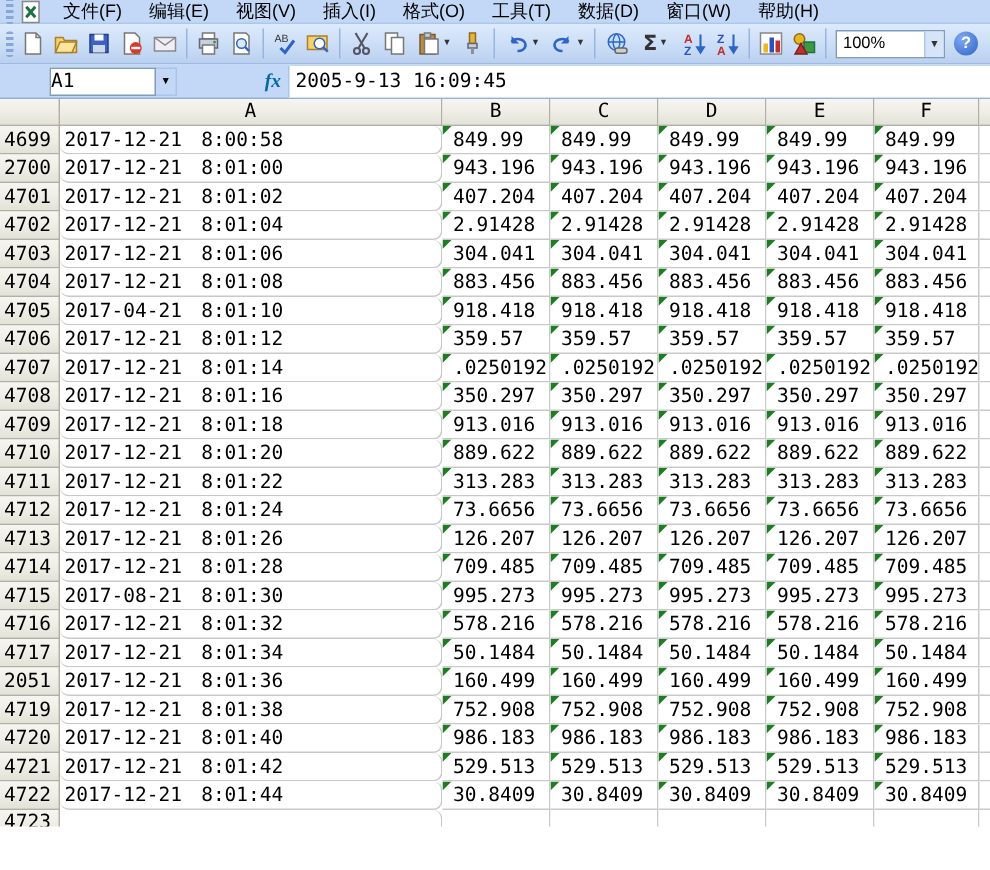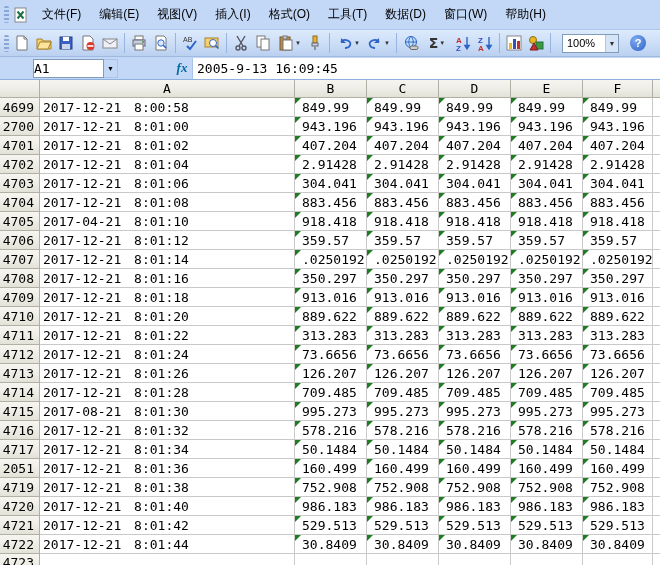--- a/index.html
+++ b/index.html
@@ -11,21 +11,21 @@
   .titlebar{
     height:22px; display:flex; align-items:center; gap:5px; padding-left:3px;
     background:linear-gradient(180deg,#2F5FC4 0%,#3F74D4 45%,#7FA6E8 100%);
   }
   .title-icon{ width:16px;height:16px;display:inline-flex; }
   .title-text{ color:#fff; font-weight:bold; font-size:12px; letter-spacing:.5px;
     text-shadow:1px 1px 1px #1B3C7E; white-space:nowrap; }
 
   
   .menubar{
-    height:30px; background:#C3D8F7; display:flex; align-items:center;
+    height:16px; background:#C3D8F7; display:flex; align-items:center;
     border-bottom:1px solid #AEC8EC; padding-left:2px;
   }
   .grip{ width:5px; height:17px; margin:0 2px;
     background:repeating-linear-gradient(180deg,#89A7D6 0 2px,transparent 2px 4px);
     border-radius:2px; }
   .menu-doc-icon{ width:16px;height:16px;display:inline-flex;margin:0 4px 0 2px; }
   .menu-item{ font-size:12px; color:#000; padding:3px 9px; white-space:nowrap; cursor:default; }
 
   
   .toolbar{
@@ -33,21 +33,21 @@
     background:linear-gradient(180deg,#DDEAFC 0%,#C9DCF6 60%,#BAD0F0 100%);
     border-bottom:1px solid #9FB9E1;
   }
   .tbtn{ width:22px; height:22px; display:inline-flex; align-items:center; justify-content:center;
     border:1px solid transparent; position:relative; }
   .tbtn.wide{ width:30px; gap:1px; }
   .ticon{ display:inline-flex; width:17px; height:17px; align-items:center; justify-content:center; }
   .mini-arrow{ font-size:6px; color:#333; line-height:1; }
   .tsep{ width:1px; height:20px; background:#98B5E2; margin:0 3px; }
   .sigma{ font-size:14px; font-weight:bold; color:#333; font-family:"DejaVu Sans",sans-serif; }
-  .zoom-combo{ display:flex; align-items:center; margin:0 8px; border:1px solid #7F9DB9; background:#fff; height:19px; }
+  .zoom-combo{ display:flex; align-items:center; margin:0 3px; border:1px solid #7F9DB9; background:#fff; height:19px;gap:16px; }
   .zoom-value{ font-size:11px; padding:0 4px; width:42px; font-family:"Liberation Sans",sans-serif; }
   .combo-arrow{ width:13px; height:17px; background:#D6E4F8; color:#333; font-size:7px;
     display:flex; align-items:center; justify-content:center; border-left:1px solid #AFC6E6; }
   .help-btn .help-circle{ width:16px;height:16px;border-radius:50%;
     background:radial-gradient(circle at 35% 30%,#7FAAF0,#2E63C8); color:#fff;
     font-size:11px; font-weight:bold; display:flex;align-items:center;justify-content:center; }
 
   
   .formulabar{ height:23px; background:#C3D8F7; display:flex; align-items:center;
     border-bottom:1px solid #8FB0DC; }
@@ -68,21 +68,21 @@
     font-family:"DejaVu Sans Mono",monospace; font-size:13px; color:#000; }
   td{ overflow:hidden; white-space:nowrap; }
   .colhead, .corner, .rowhead{
     background:linear-gradient(180deg,#F6F5F0 0%,#EDECE4 60%,#E3E2D8 100%);
     border-right:1px solid #B2B0A4; border-bottom:1px solid #B2B0A4;
   }
   thead td{ height:18px; text-align:center; border-bottom:1px solid #9C9A8F; }
   tbody td{ height:19px; }
   .rowhead{ text-align:right; padding-right:5px; }
   .cell{ border-right:1px solid #C9C9C9; border-bottom:1px solid #C9C9C9; background:#fff; }
-  .cell-a{ padding-left:3px; word-spacing:5px; }
+  .cell-a{ padding-left:3px; word-spacing:5px;border-radius:6px; }
   .cell-v{ position:relative; padding-left:7px; }
   .flag{ position:absolute; top:0; left:0; width:0; height:0;
     border-top:6px solid #1E7D23; border-right:6px solid transparent; }
   .sliver{ border-right:none; }
   tr.partial td{ height:10px; vertical-align:top; line-height:18px; }
 </style>
 </head>
 <body>
 
 <div class="window">

